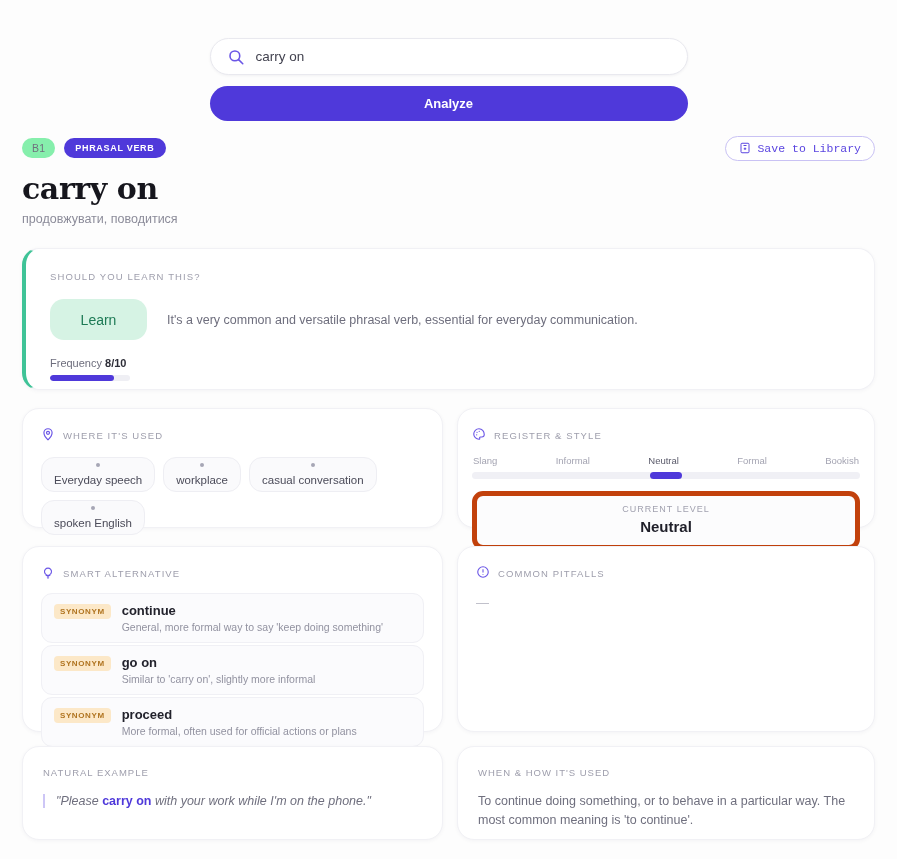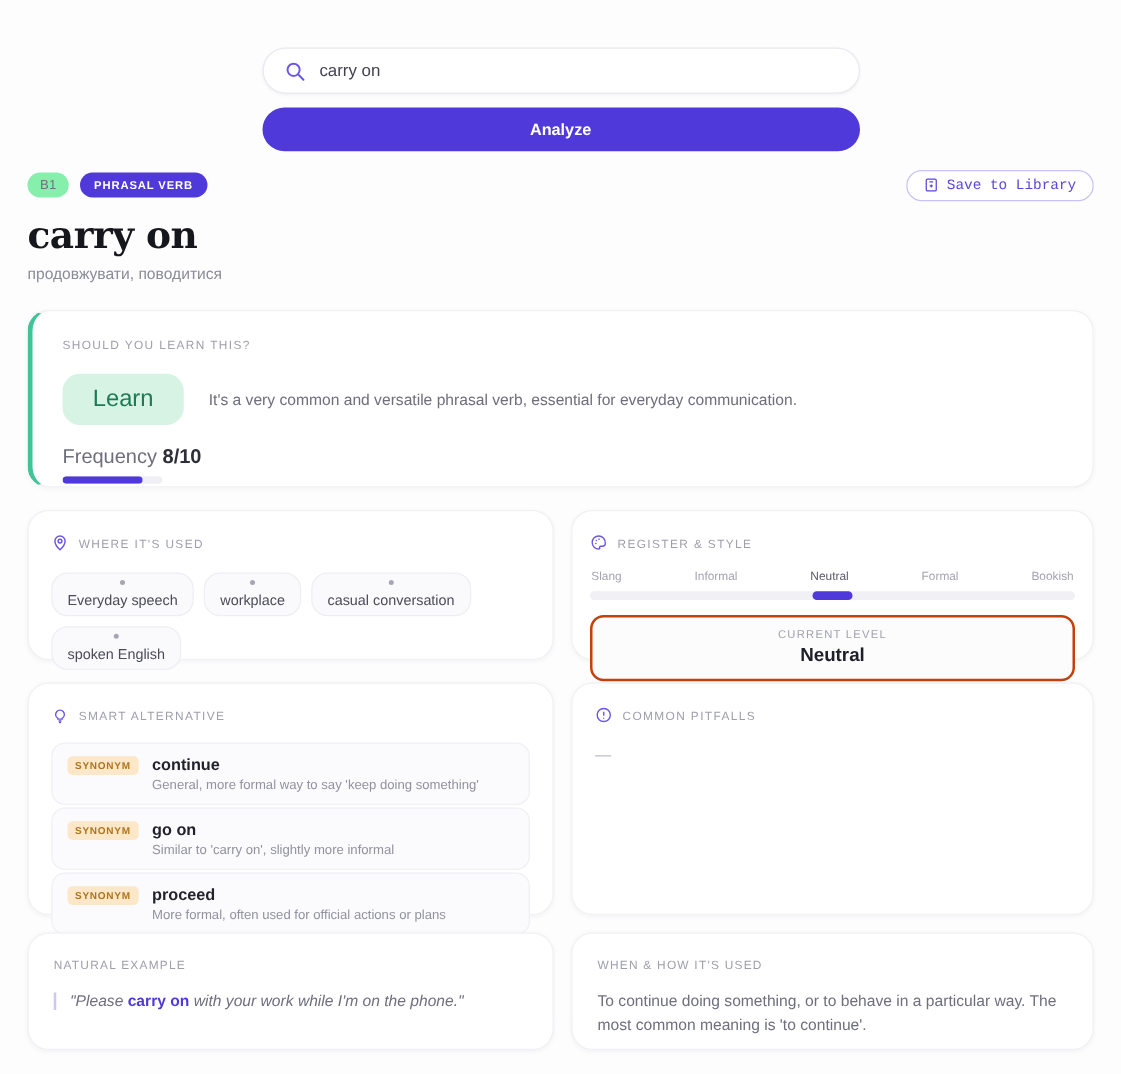--- a/index.html
+++ b/index.html
@@ -148,31 +148,31 @@
   }
   .learn-pill {
     width: 97px;
     height: 41px;
     background: #d6f3e4;
     color: #1d7a55;
     border-radius: 14px;
     display: flex;
     align-items: center;
     justify-content: center;
-    font-size: 19px;
+    font-size: 14px;
     flex: 0 0 auto;
   }
   .learn-text {
     margin-left: 20px;
     font-size: 12.5px;
     color: #6e6e7d;
   }
   .freq-row {
     margin-top: 17px;
-    font-size: 16px;
+    font-size: 11px;
     color: #6e6e7d;
   }
   .freq-row b { color: #2e2e38; }
   .freq-track {
     margin-top: 6px;
     width: 80px;
     height: 6px;
     background: #efeff4;
     border-radius: 3px;
     overflow: hidden;
@@ -230,21 +230,21 @@
     top: 0;
     height: 7px;
     width: 32px;
     background: #4f39da;
     border-radius: 4px;
     left: 50%;
     transform: translateX(-50%);
   }
   .current-box {
     margin-top: 12px;
-    border: 2px solid #c2410c;
+    border: 5px solid #c2410c;
     background: #fcfcfd;
     border-radius: 11px;
     padding: 8px 0 10px 0;
     text-align: center;
   }
   .current-box .cl {
     font-size: 9px;
     letter-spacing: 1px;
     color: #a1a1af;
   }

